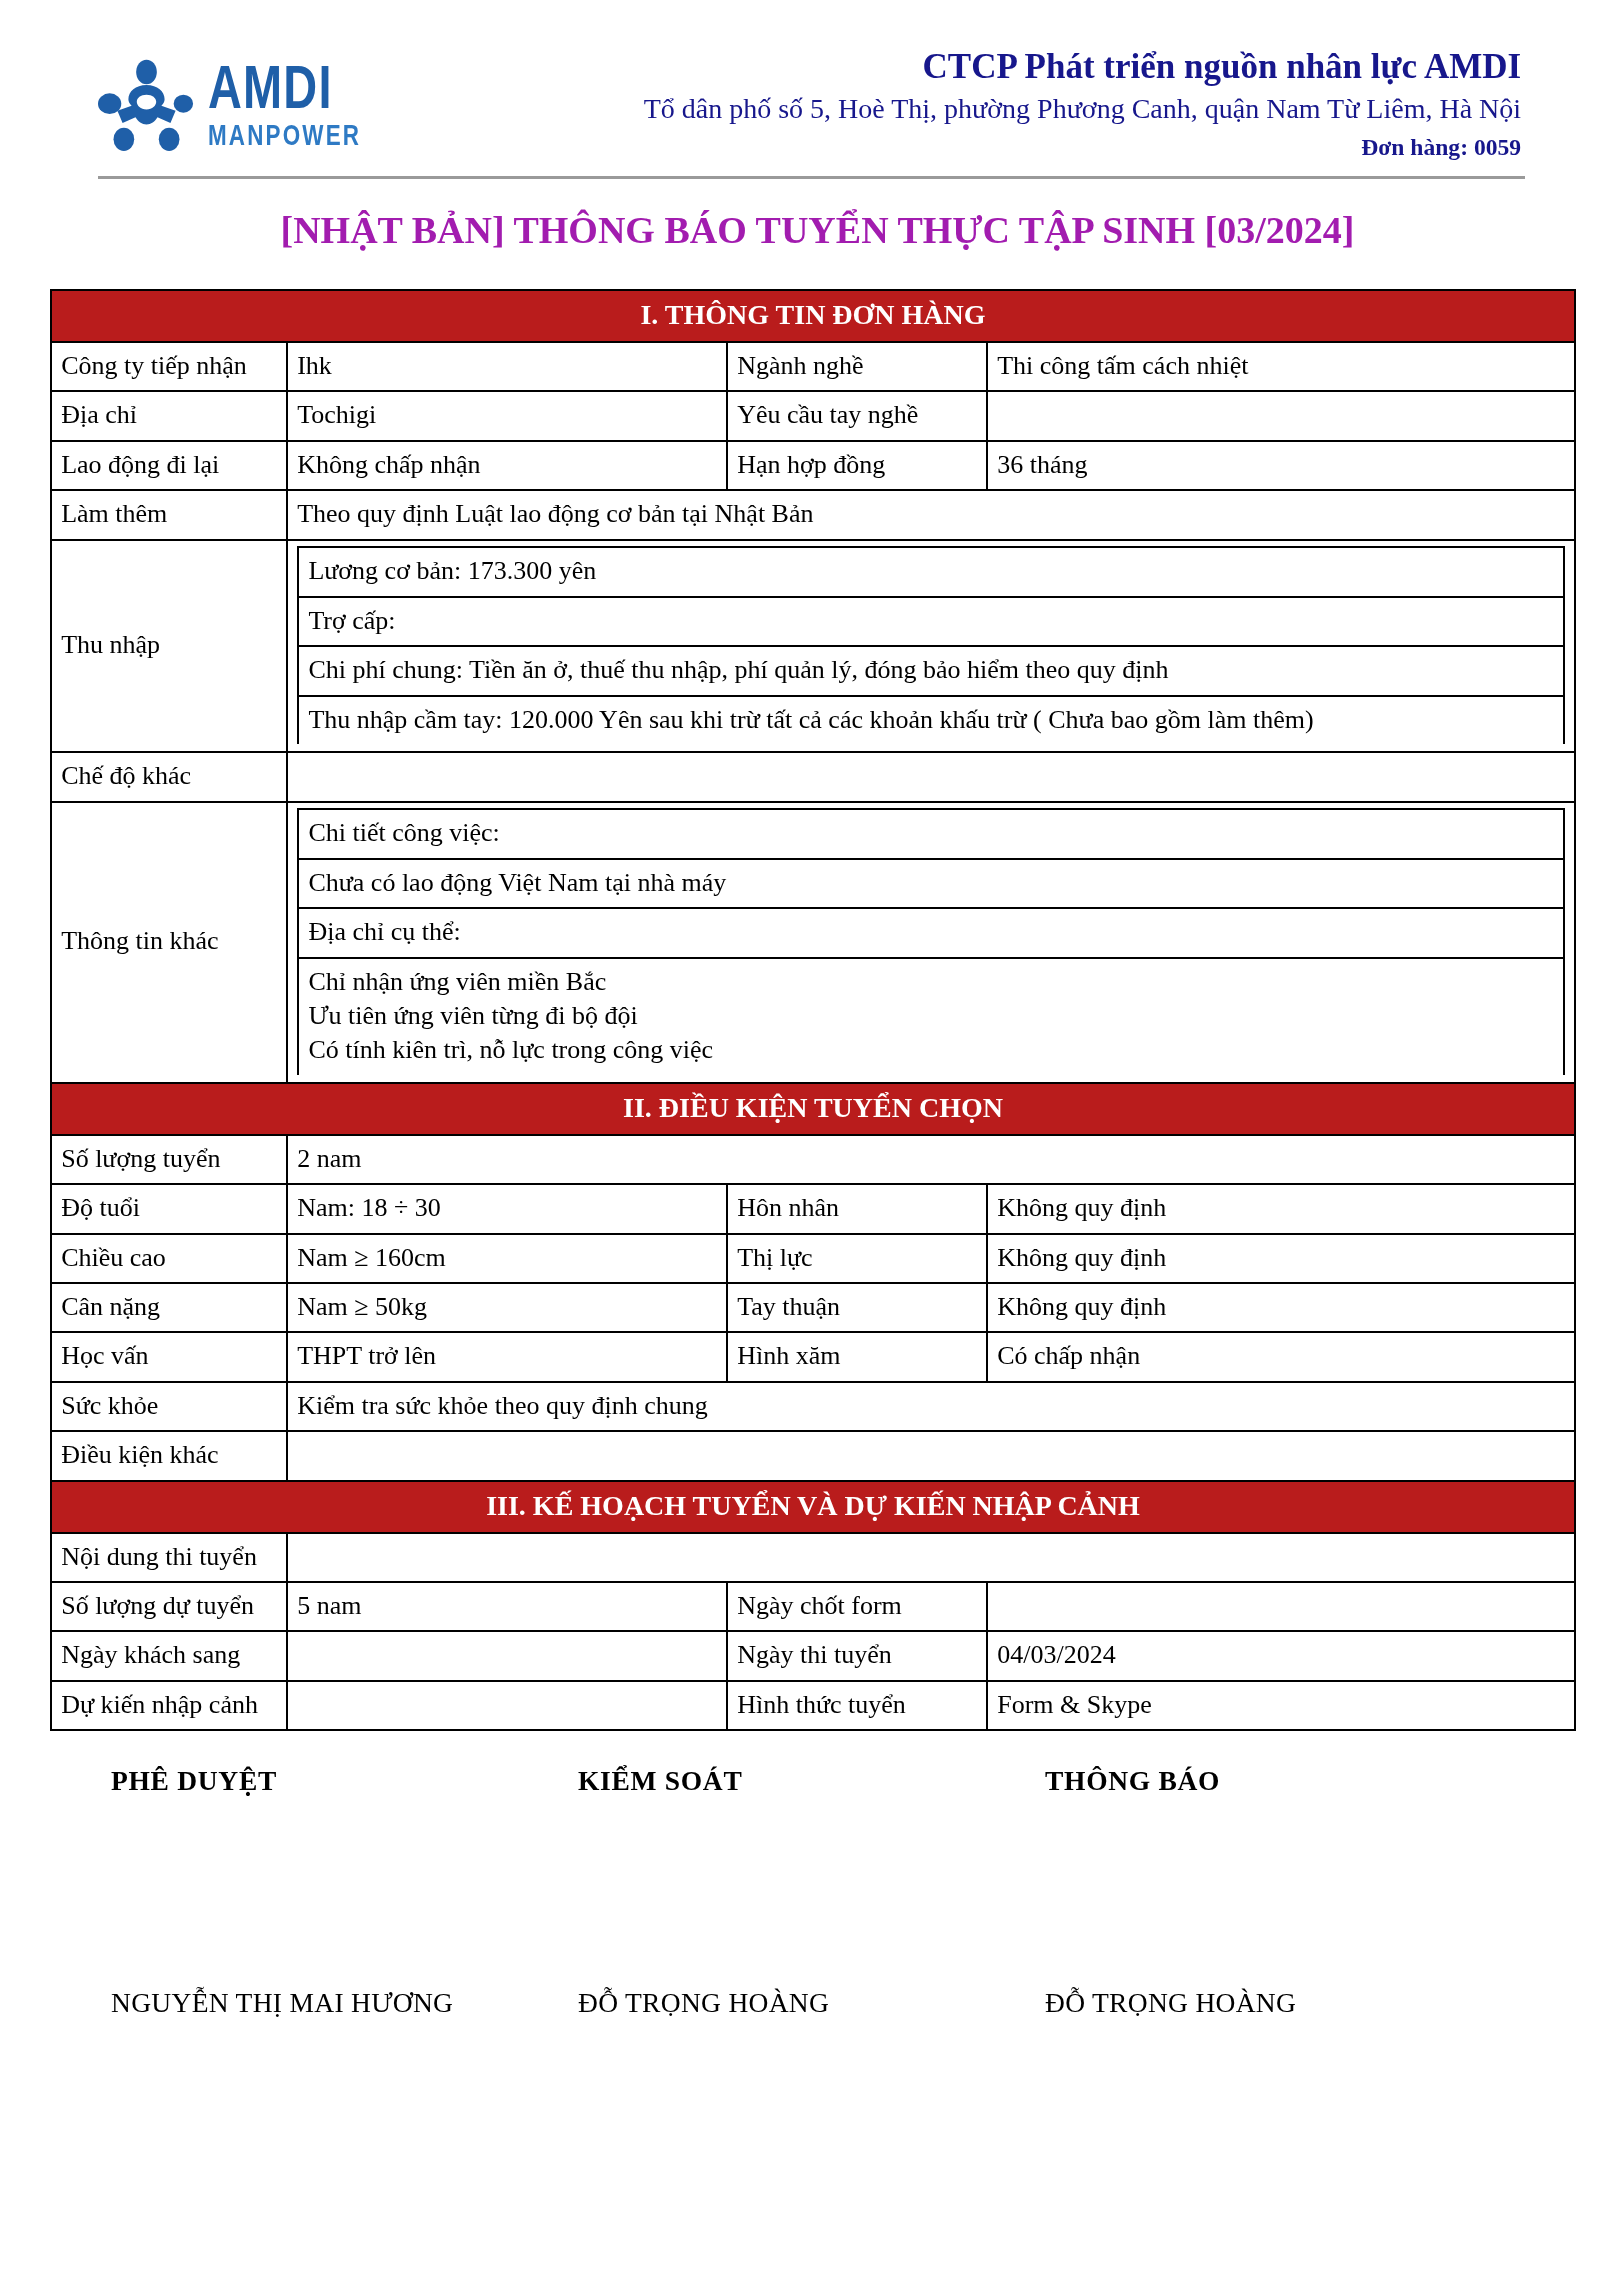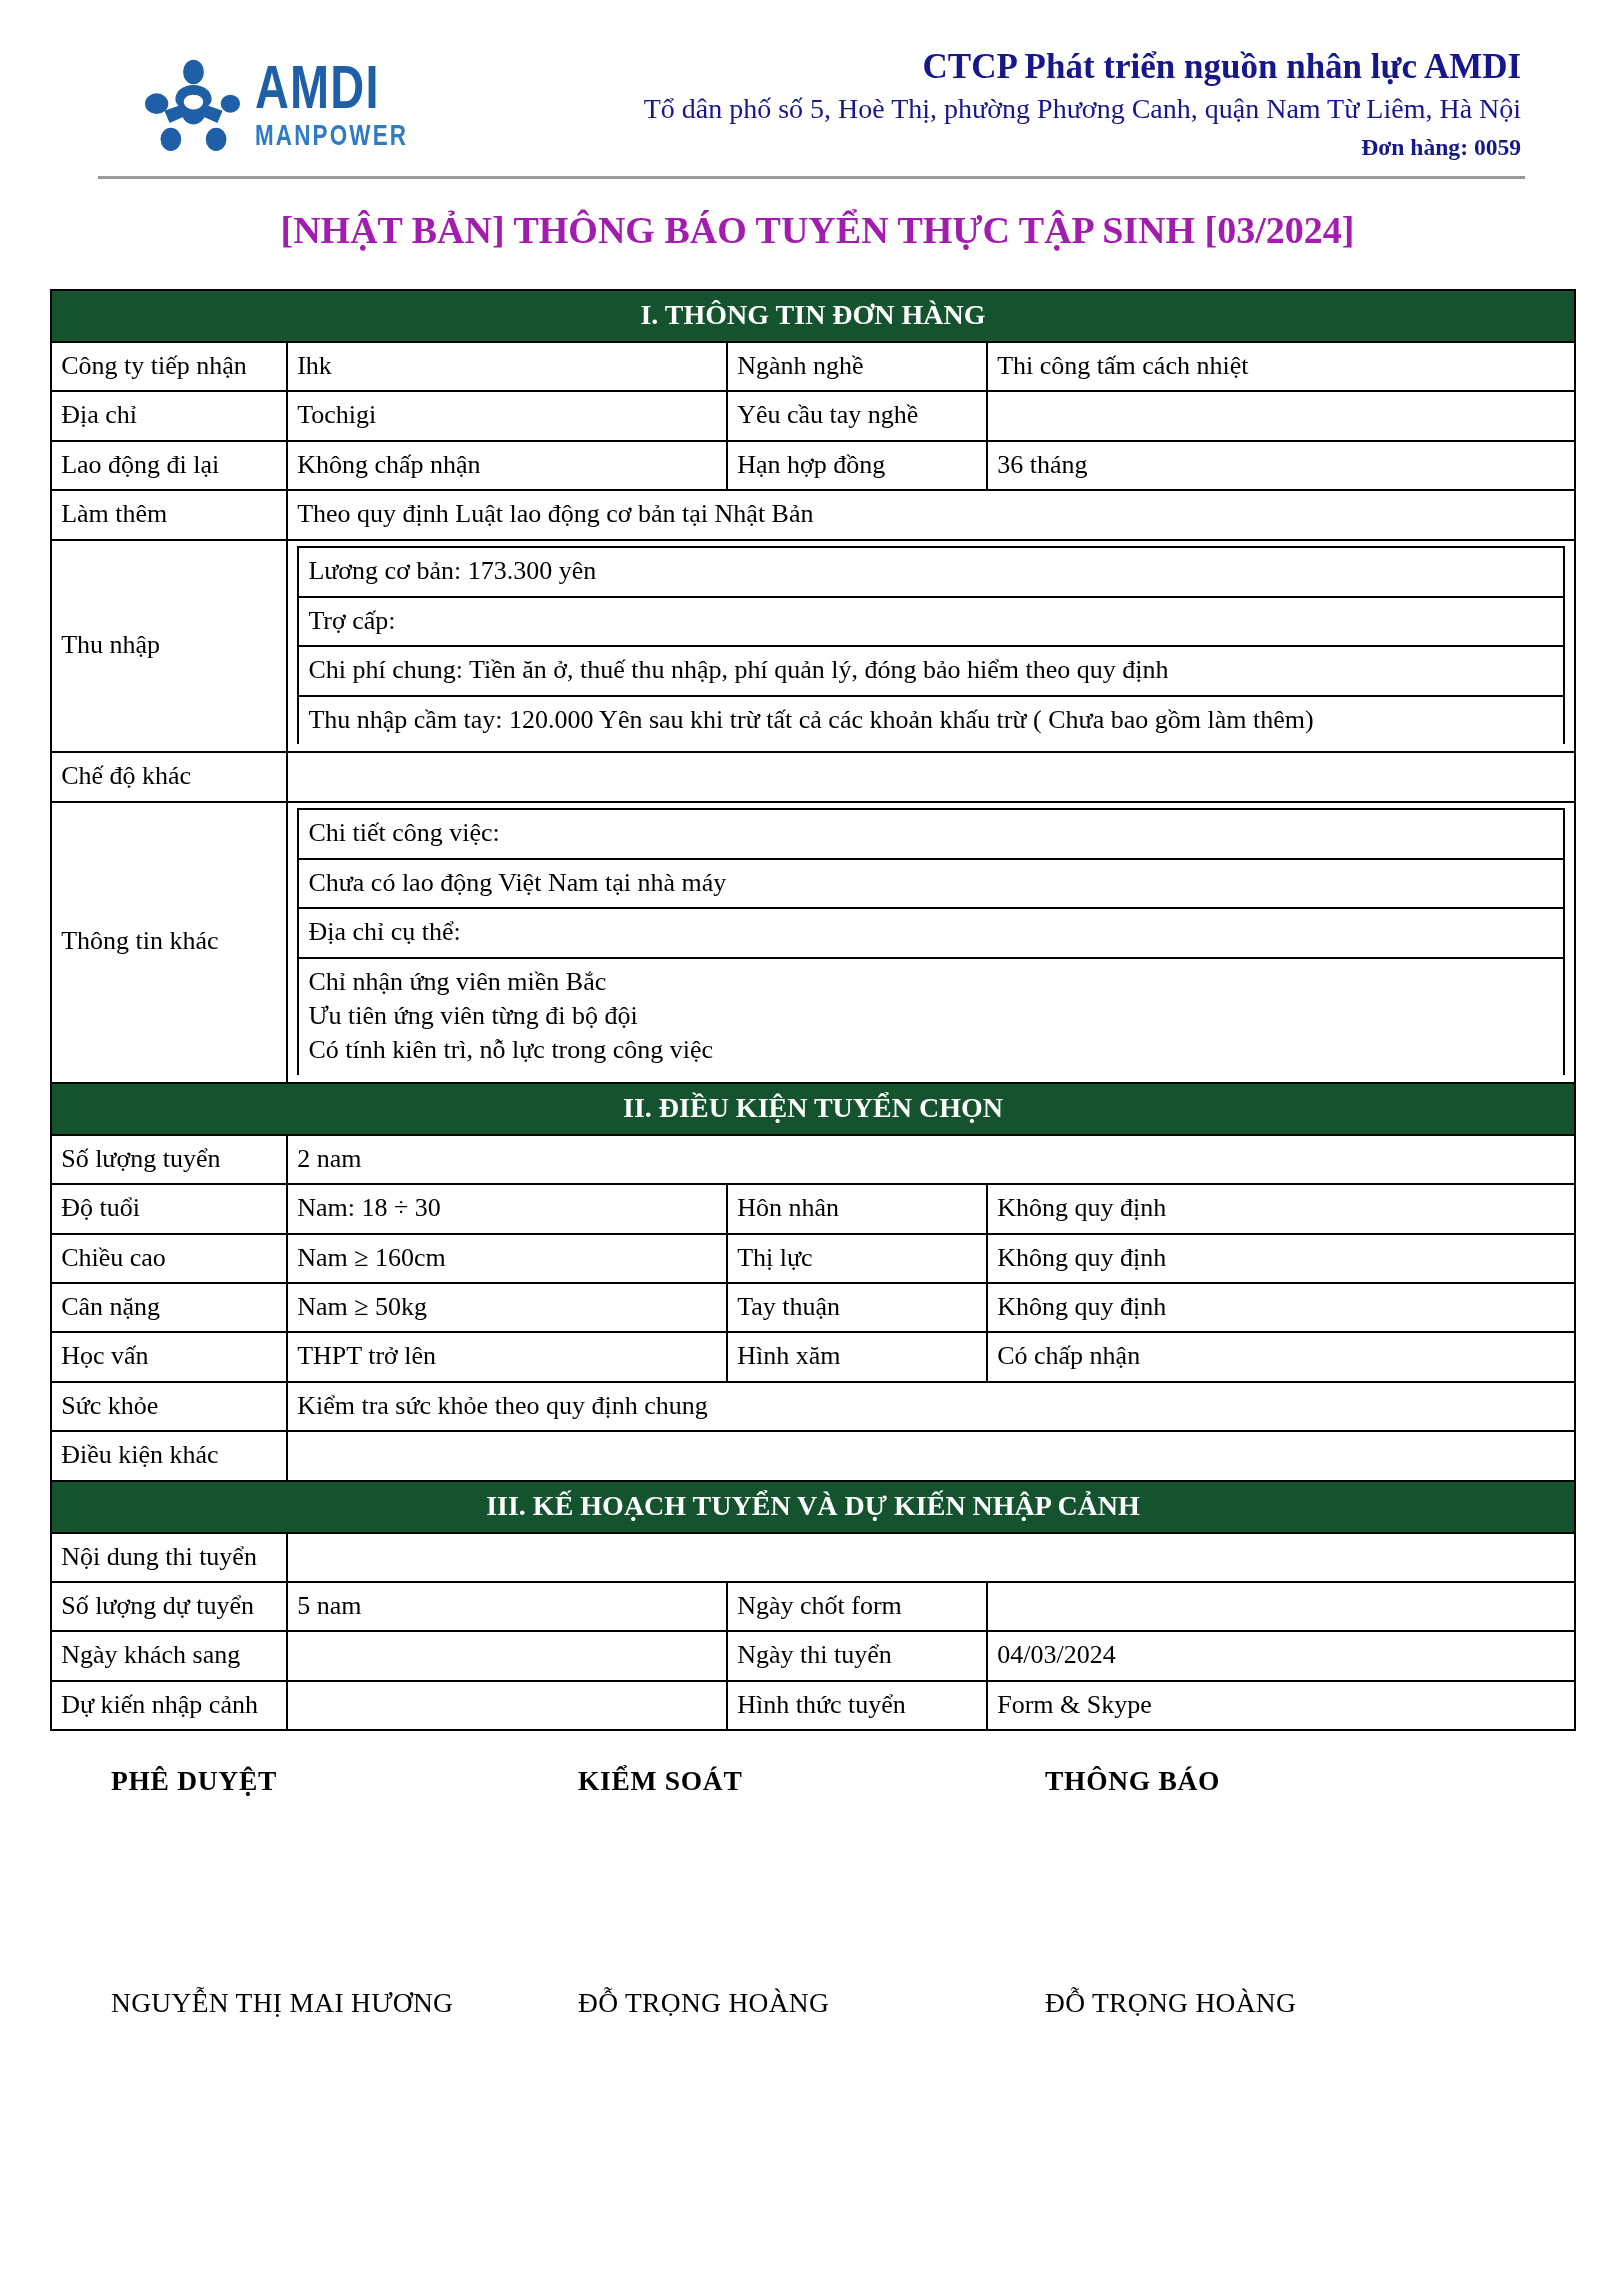--- a/index.html
+++ b/index.html
@@ -22,21 +22,20 @@
     padding: 0;
     position: relative;
   }
 
   
   .header {
     display: flex;
     align-items: flex-start;
     padding: 47px 98px 0 98px;
     box-sizing: border-box;
-    margin-left: 47px;
   }
   .logo-block {
     display: flex;
     align-items: center;
     flex: 0 0 auto;
     padding-top: 11.8px;
   }
   .logo-mark { width: 97px; height: 92px; flex: 0 0 auto; }
   .logo-words {
     margin-left: 13px;
@@ -115,21 +114,21 @@
   }
   table.doc td {
     border: 2px solid #000000;
     padding: 5.9px 9.2px 7.2px 9.2px;
     vertical-align: top;
     line-height: 1.32;
     height: 38px;
     box-sizing: border-box;
   }
   td.section {
-    background: #14532d;
+    background: #b91c1c;
     color: #ffffff;
     font-weight: bold;
     text-align: center;
     font-size: 28px;
     padding: 9.2px 0 10.5px 0;
     border-color: #000000;
   }
   td.nopad-sub { padding: 0; }
   .subtable {
     border-collapse: collapse;

